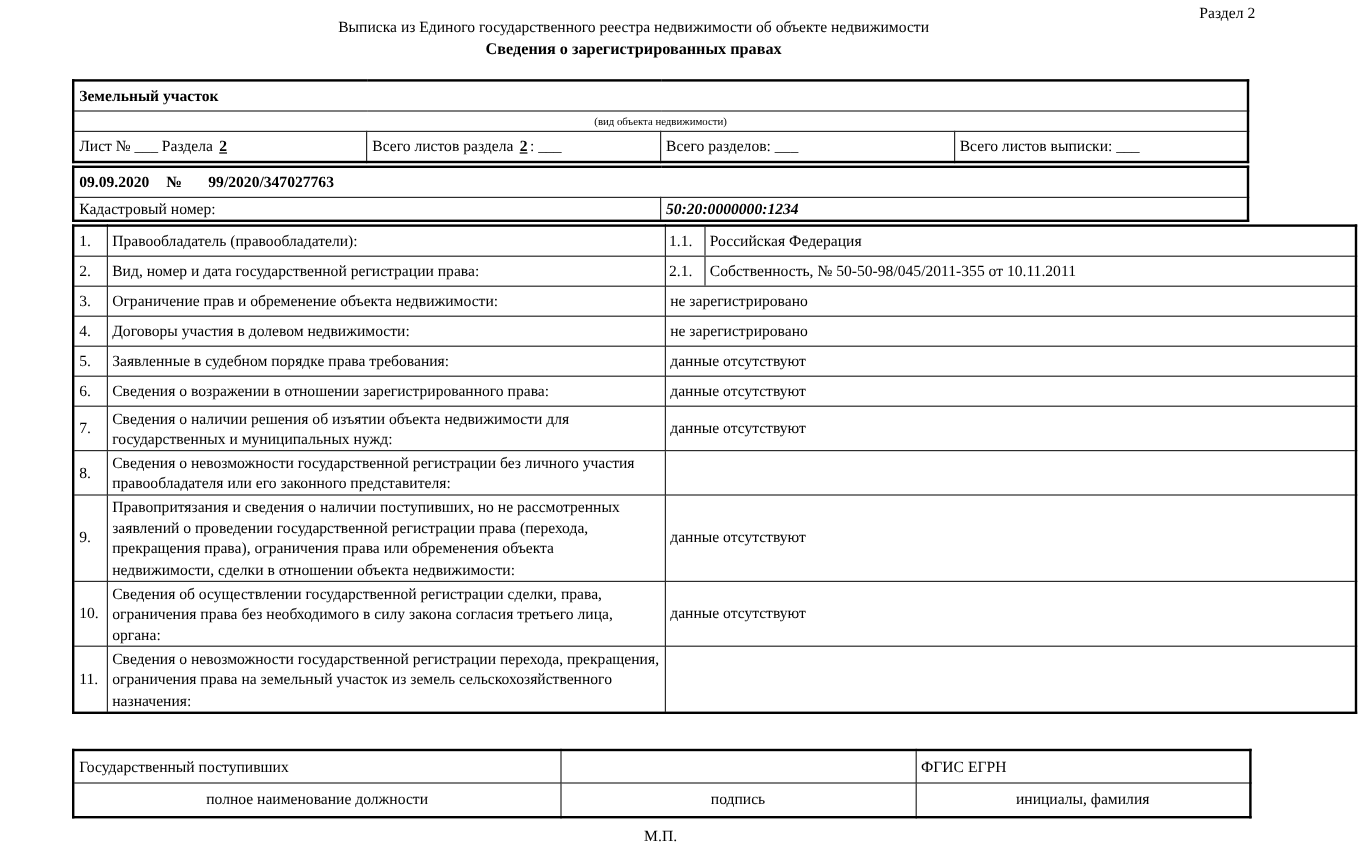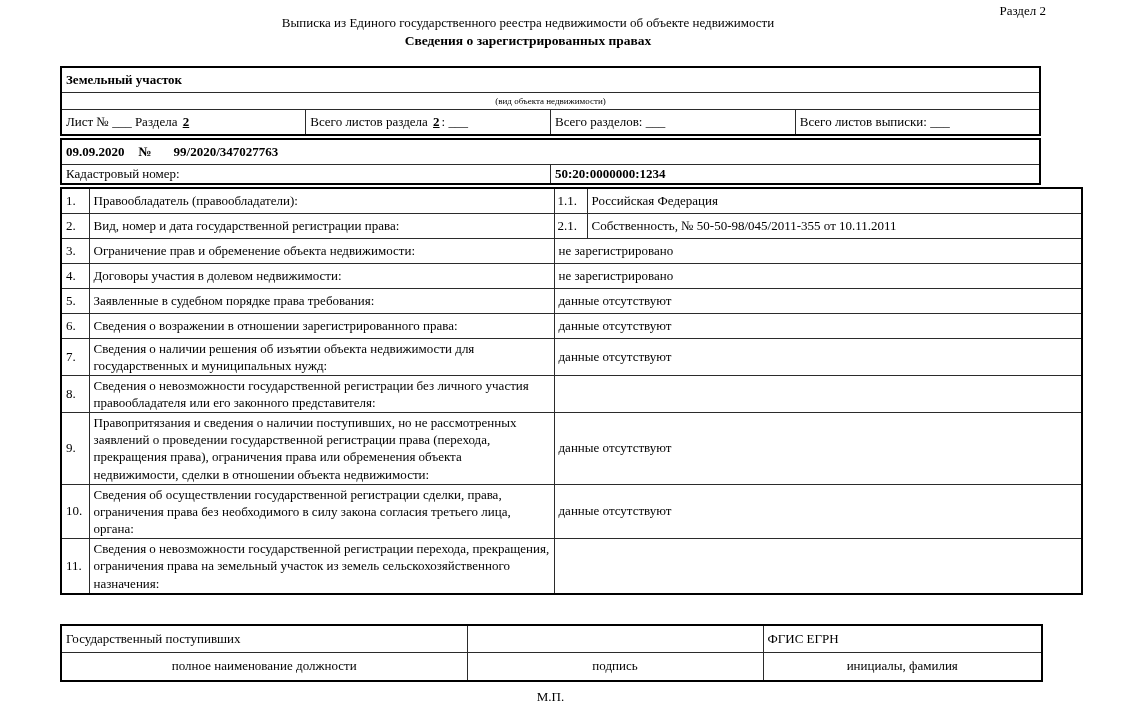--- a/index.html
+++ b/index.html
@@ -30,28 +30,28 @@
   .t-header .obj-row td { height: 25px; font-weight: bold; }
   .t-header .cap-row td { height: 17px; font-size: 9px; text-align: center; padding: 0; }
   .t-header .sheet-row td { height: 26px; }
   .bu { font-weight: bold; text-decoration: underline; padding: 0 2px; }
   .blank { letter-spacing: 0; }
 
   
   .t-meta { margin-bottom: 2px; }
   .t-meta .date-row td { height: 25px; font-weight: bold; }
   .t-meta .cad-row td { height: 14px; }
-  .t-meta .cad-val { font-weight: bold; }
+  .t-meta .cad-val { font-weight: bold; font-style: italic; }
   .date-num { display: inline-block; margin-left: 22px; }
   .date-no  { display: inline-block; margin-left: 14px; }
 
   
   .t-rights td.num { width: 28px; text-align: left; padding: 1px 2px 1px 4px; }
   .t-rights td.label { width: 465px; line-height: 1.32; margin-top: 20px; }
-  .t-rights td.value { width: 528px; padding: 0; }
+  .t-rights td.value { width: 576px; padding: 0; }
   .t-rights tr.h1 td { height: 24px; }
   .vwrap { display: flex; align-items: center; min-height: 100%; height: 100%; }
   .vwrap .sub { width: 33px; flex: 0 0 33px; border-right: 1px solid #2b2b2b;
                 padding: 1px 2px 1px 3px; align-self: stretch; display: flex; align-items: center; }
   .vwrap .val { padding: 1px 4px; }
   .t-rights tr.h1 .vwrap { height: 24px; }
 
   
   .t-sign { margin-top: 29px; }
   .t-sign td { height: 28px; }

